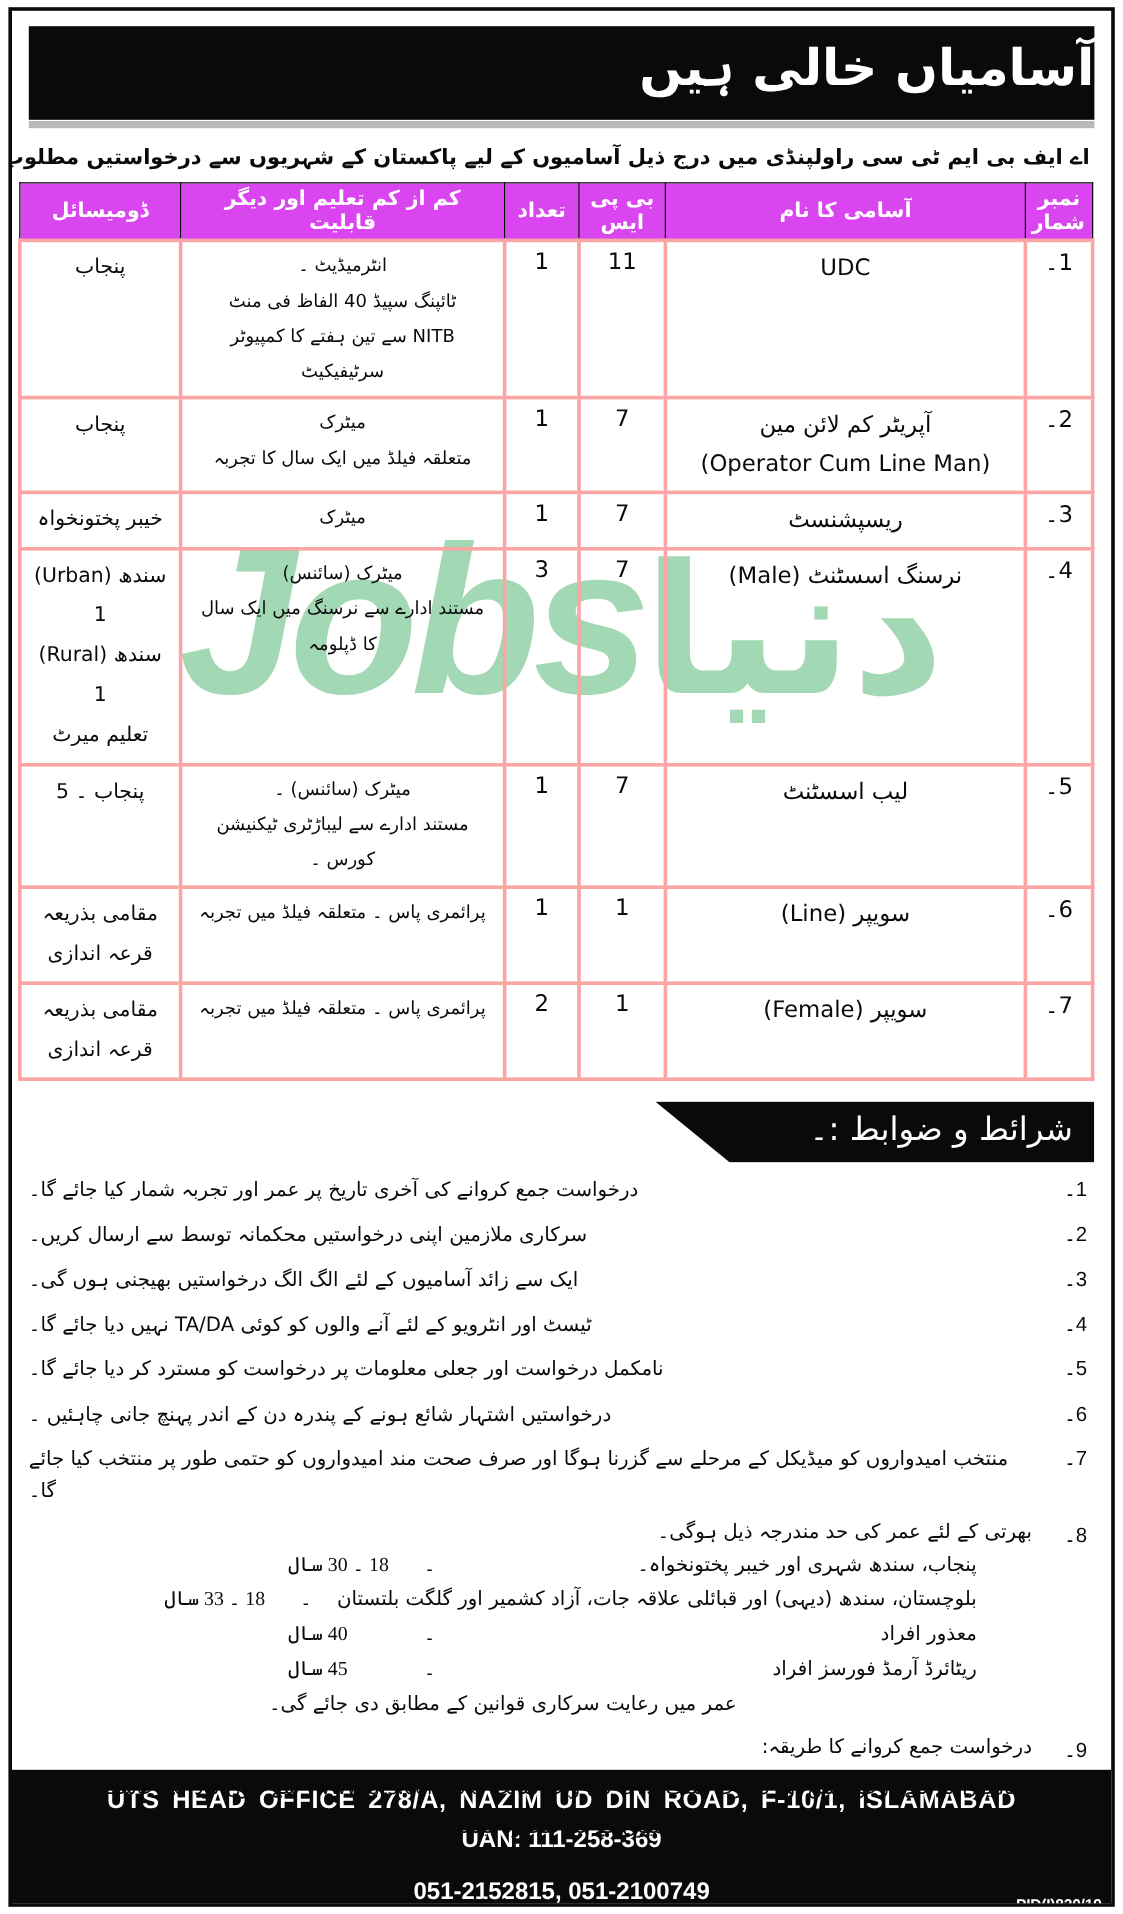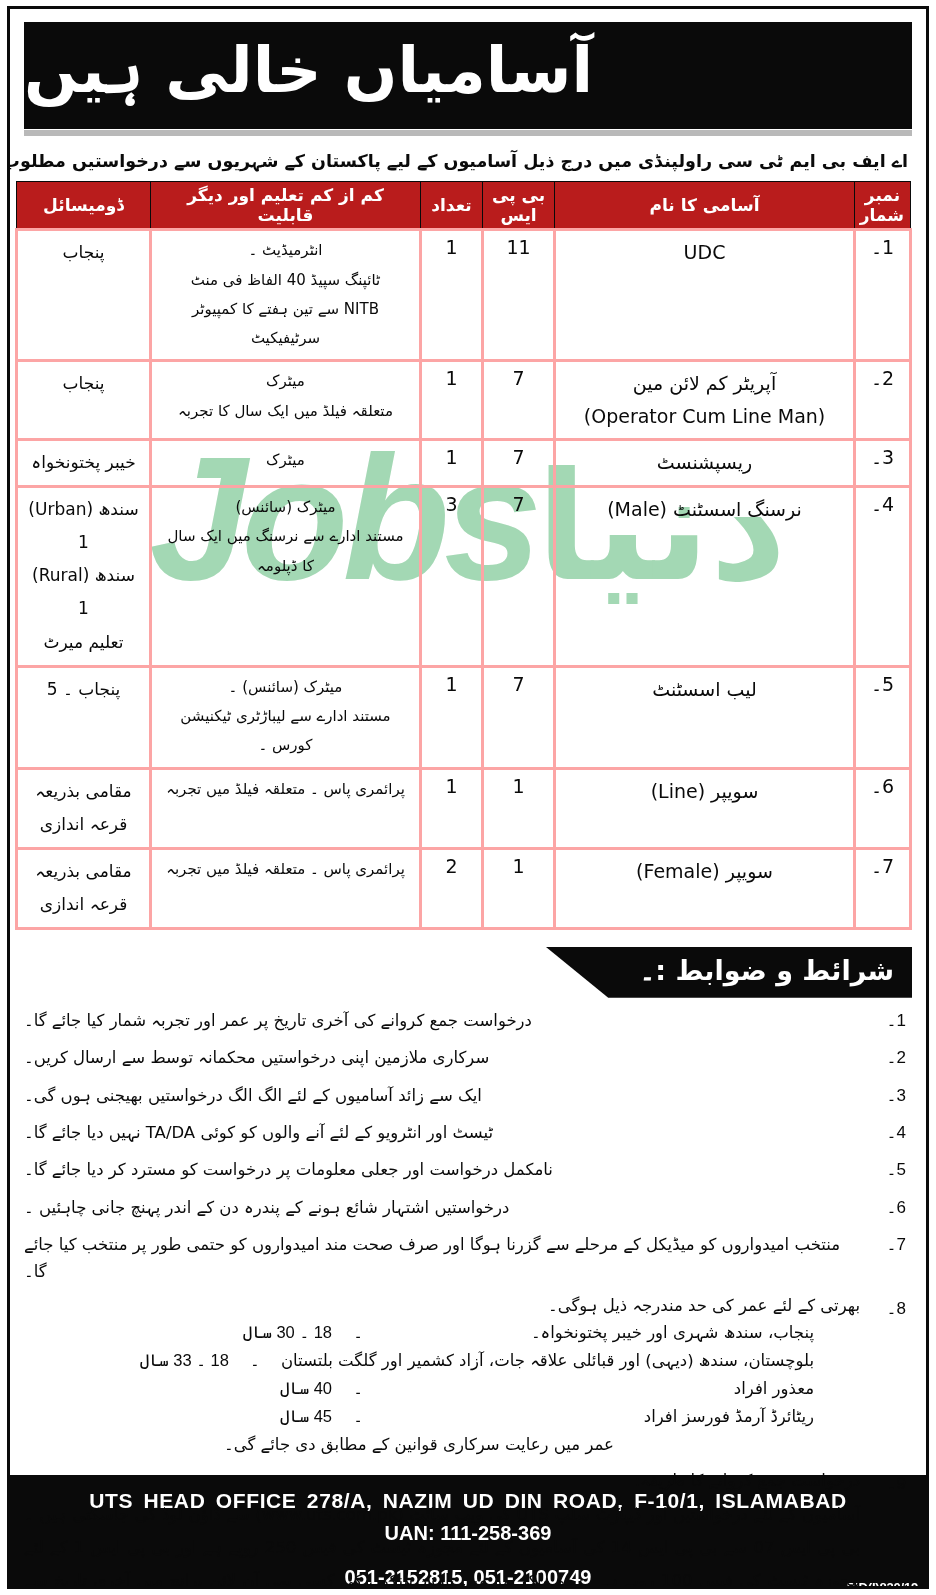--- a/index.html
+++ b/index.html
@@ -65,23 +65,23 @@
   }
 
   
   .headline-wrap {
     margin: 13px 14px 0 14px;
     position: relative;
   }
   .headline {
     background: #0a0a0a;
     color: #ffffff;
-    text-align: left;
+    text-align: right;
     font-family: "DejaVu Sans", sans-serif;
-    font-size: 63px;
+    font-size: 42px;
     font-weight: 700;
     line-height: 1.38;
     padding: 6px 0 14px 0;
     letter-spacing: 1px;
     direction: rtl;
   }
   .headline-shadow {
     height: 6px;
     background: #b9b9b9;
     margin-top: 1px;
@@ -110,21 +110,21 @@
   }
   .jobs-table th, .jobs-table td {
     border: 3px solid #fca5a5;
     vertical-align: top;
     padding: 5px 8px 6px 8px;
     font-family: "DejaVu Sans", sans-serif;
     color: #0a0a0a;
     background: transparent;
   }
   .jobs-table thead th {
-    background: #b91c1c;
+    background: #d946ef;
     color: #ffffff;
     text-align: center;
     vertical-align: middle;
     font-size: 17px;
     font-weight: 600;
     height: 42px;
     padding: 2px 6px;
     border: 1px solid #0a0a0a;
   }
   .col-sr    { width: 56px; }
@@ -168,21 +168,21 @@
     margin: 17px 14px 0 14px;
     display: flex;
     justify-content: flex-start;
     direction: rtl;
   }
   .terms-banner {
     background: #0a0a0a;
     color: #ffffff;
     font-family: "DejaVu Sans", sans-serif;
     font-size: 27px;
-    font-weight: 700;
+    font-weight: 400;
     padding: 7px 18px 10px 58px;
     line-height: 1.25;
     clip-path: polygon(0 0, 100% 0, 100% 100%, 17% 100%);
     min-width: 290px;
     text-align: right;
     direction: rtl;
   }
 
   
   .terms {
@@ -232,22 +232,22 @@
     min-width: 430px;
   }
   .age-dash {
     flex: 0 0 52px;
     text-align: center;
     font-size: 16.5px;
   }
   .age-val {
     flex: 0 0 auto;
     font-size: 16.5px;
-    font-family: Liberation Sans, sans-serif;
-    text-align: right;
+    font-family: Liberation Serif, serif;
+    text-align: left;
     min-width: 92px;
   }
   .age-note {
     padding-right: 46px;
     font-size: 16.5px;
     text-align: center;
     margin: 2px 0 6px 0;
   }
 
   .term-body {

